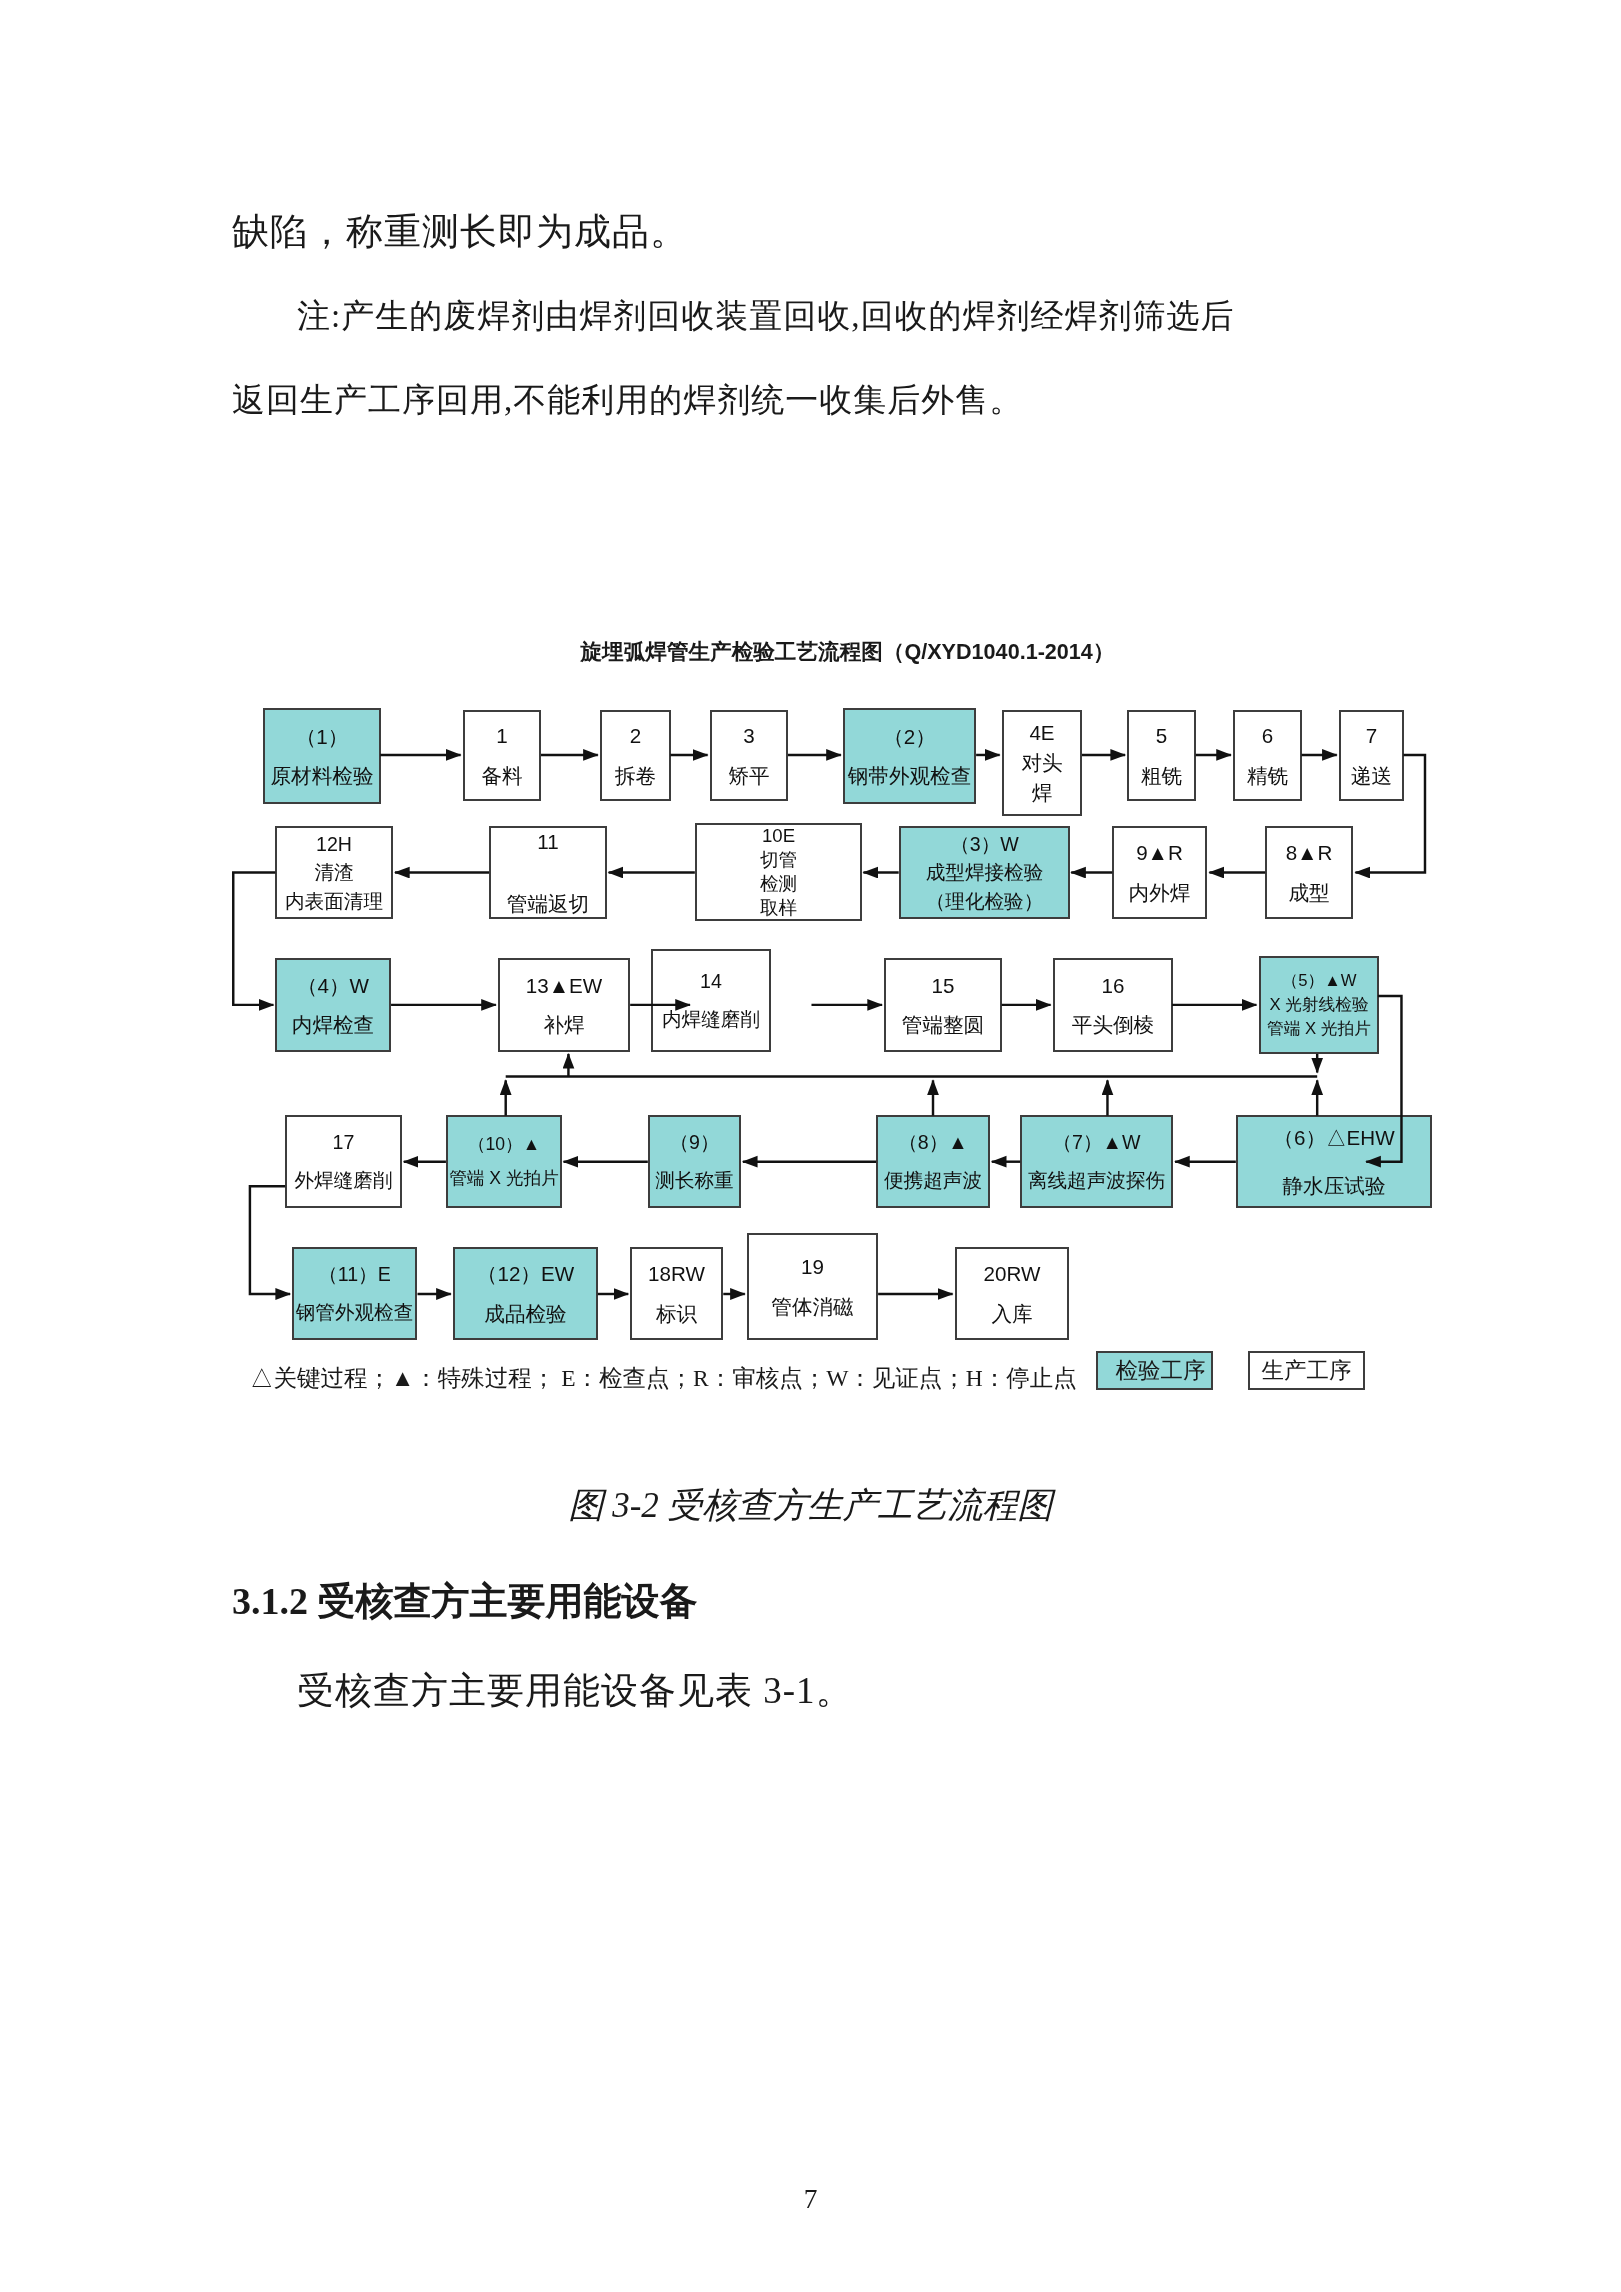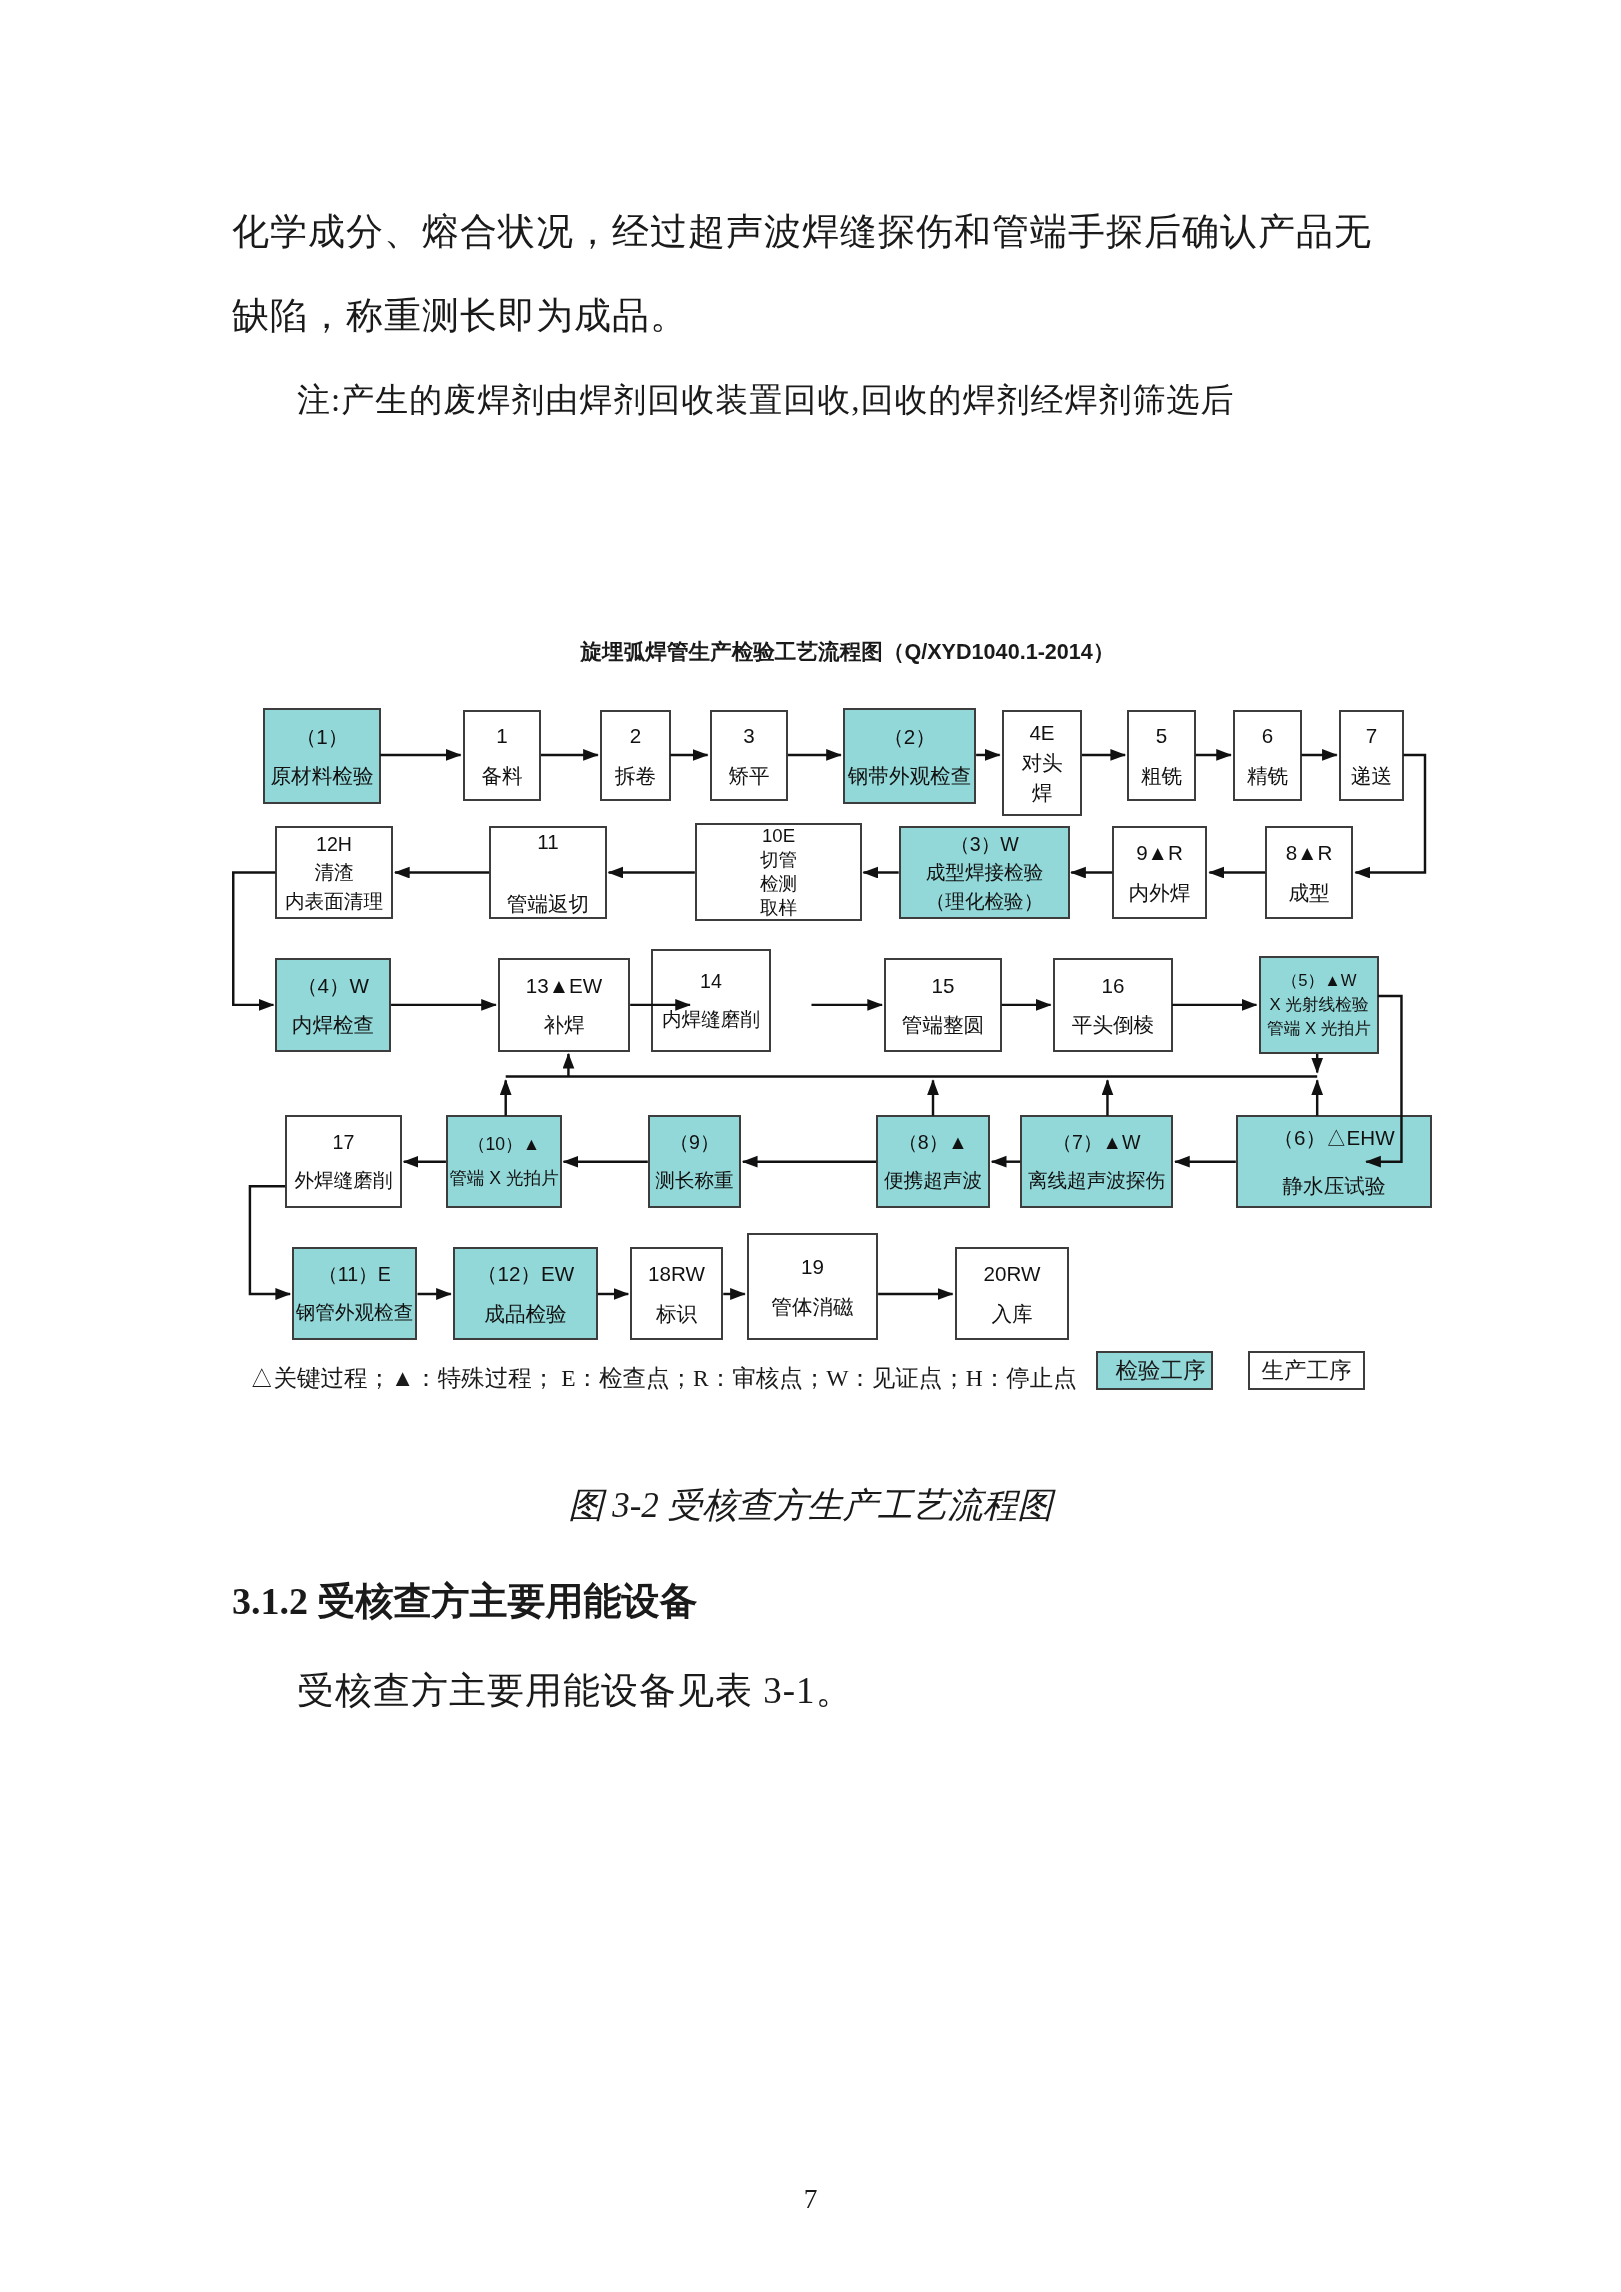--- a/index.html
+++ b/index.html
@@ -30,23 +30,23 @@
   #figure-caption { left:0; top:1482px; width:1621px; text-align:center;
                     font-size:35px; font-style:italic; }
   #section-heading { left:232px; top:1576px; font-size:38px; font-weight:bold; }
   #section-body { left:297px; top:1666px; font-size:37px; letter-spacing:1px; }
   #page-number { left:0; top:2184px; width:1621px; text-align:center; font-size:27.4px; }
 </style>
 </head>
 <body>
 
 <div class="abs bodytext">
-  <div class="line">化学成分、熔合状况，经过超声波焊缝探伤和管端手探后确认产品无</div>
   <div class="line">缺陷，称重测长即为成品。</div>
   <div class="line note indent">注:产生的废焊剂由焊剂回收装置回收,回收的焊剂经焊剂筛选后</div>
+  <div class="line note">返回生产工序回用,不能利用的焊剂统一收集后外售。</div>
 </div>
 
 <div class="abs" id="diagram-title">旋埋弧焊管生产检验工艺流程图（Q/XYD1040.1-2014）</div>
 
 <div id="diagram">
     <div class="fbox insp" style="left: 263px; top: 708px; width: 118px; height: 96px; line-height: 1.9;">
       <div>（1）</div>
       <div>原材料检验</div>
     </div>
     <div class="fbox prod" style="left: 463px; top: 710px; width: 78px; height: 91px; line-height: 1.9;">

